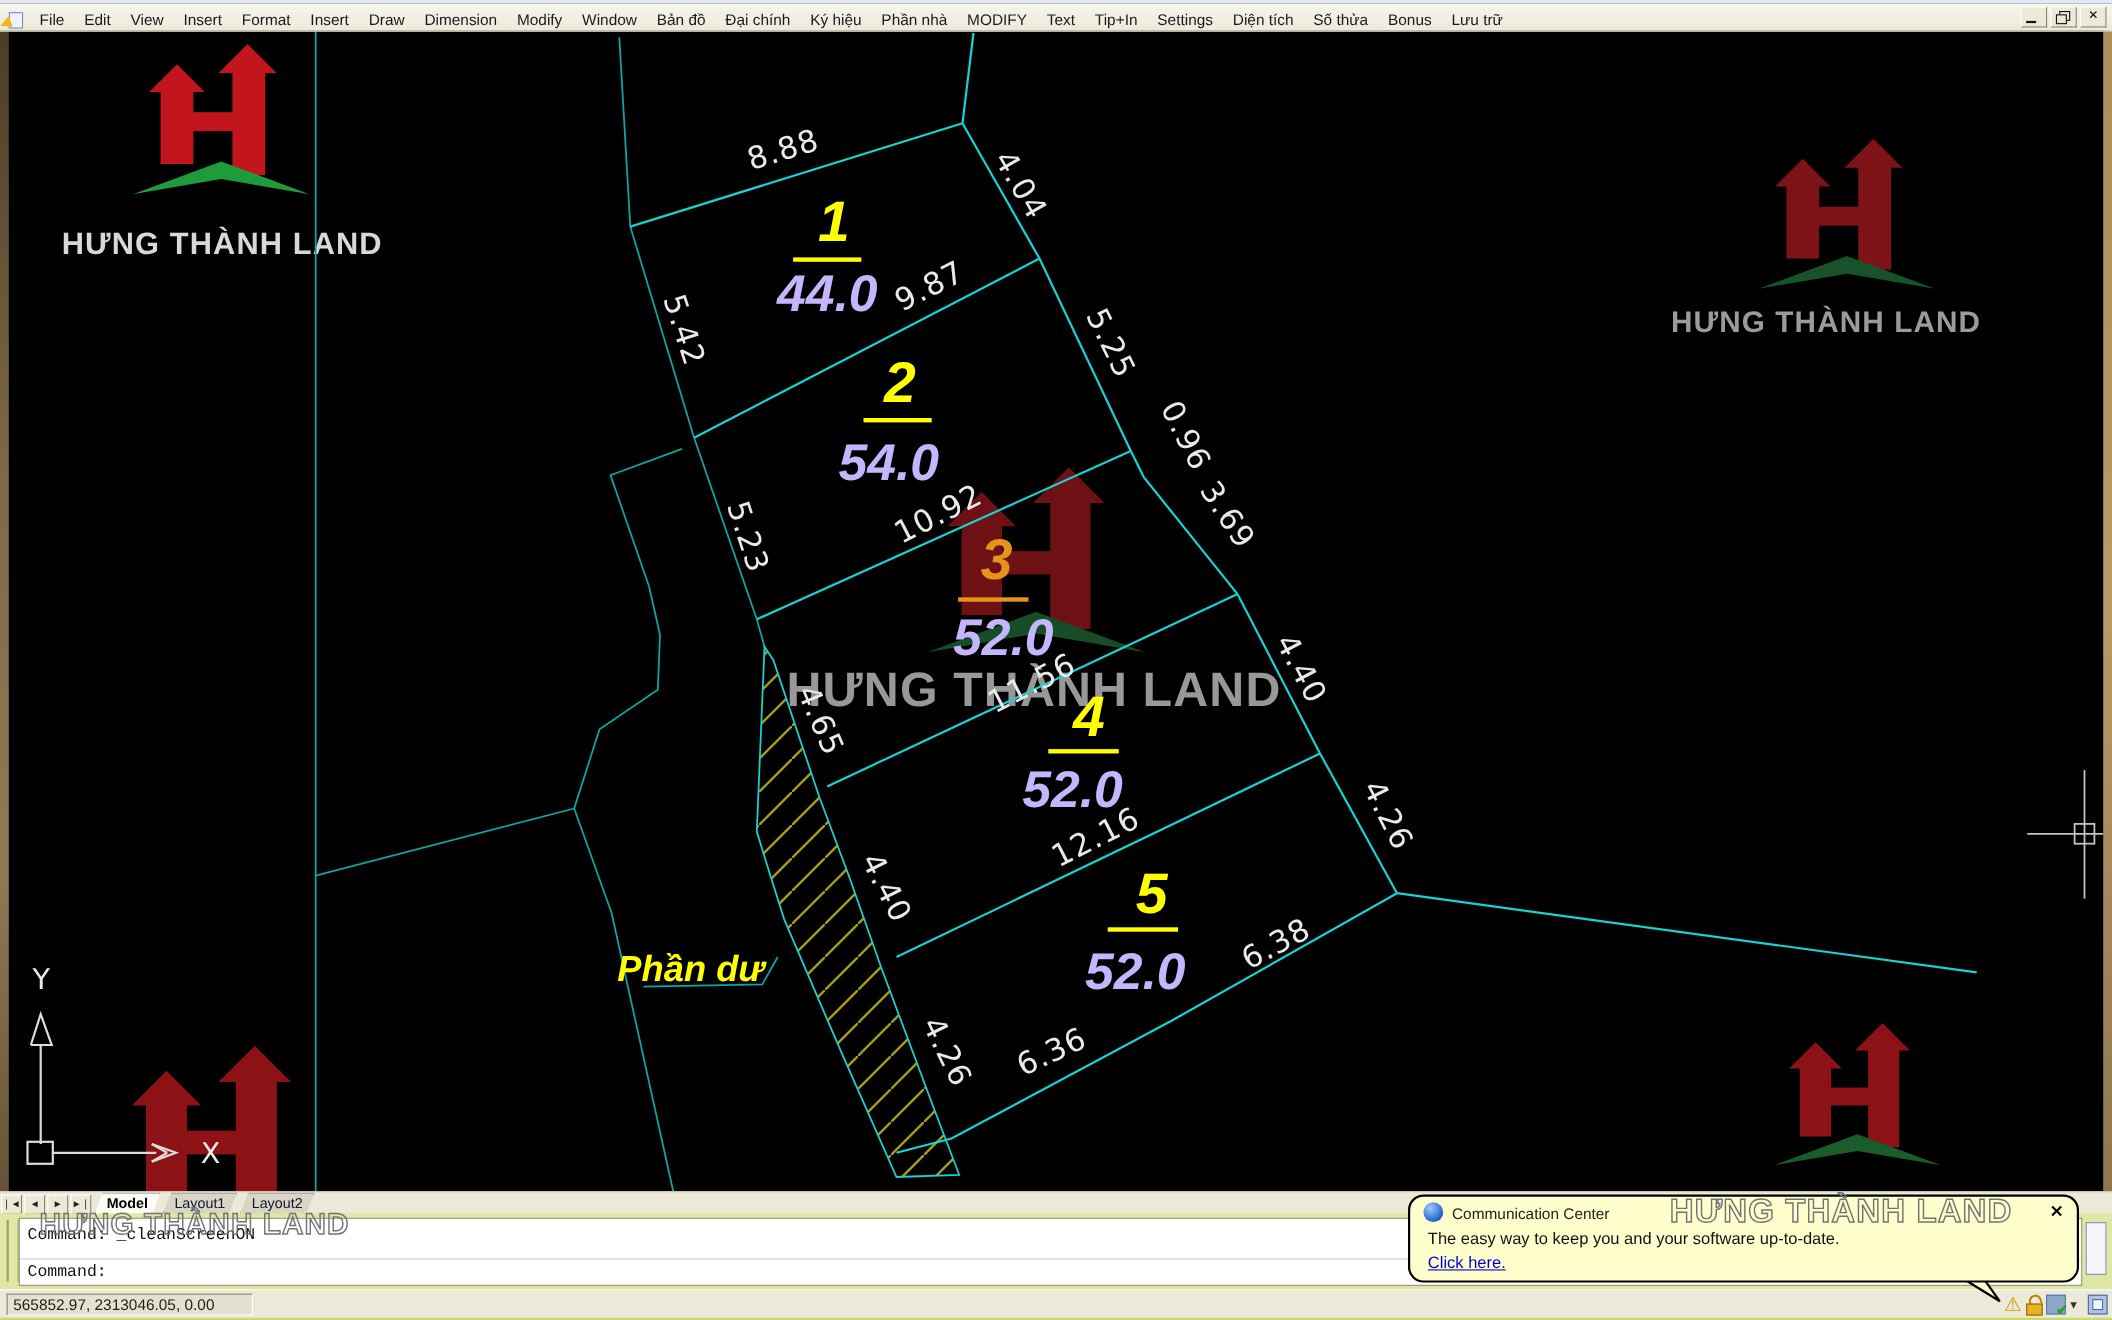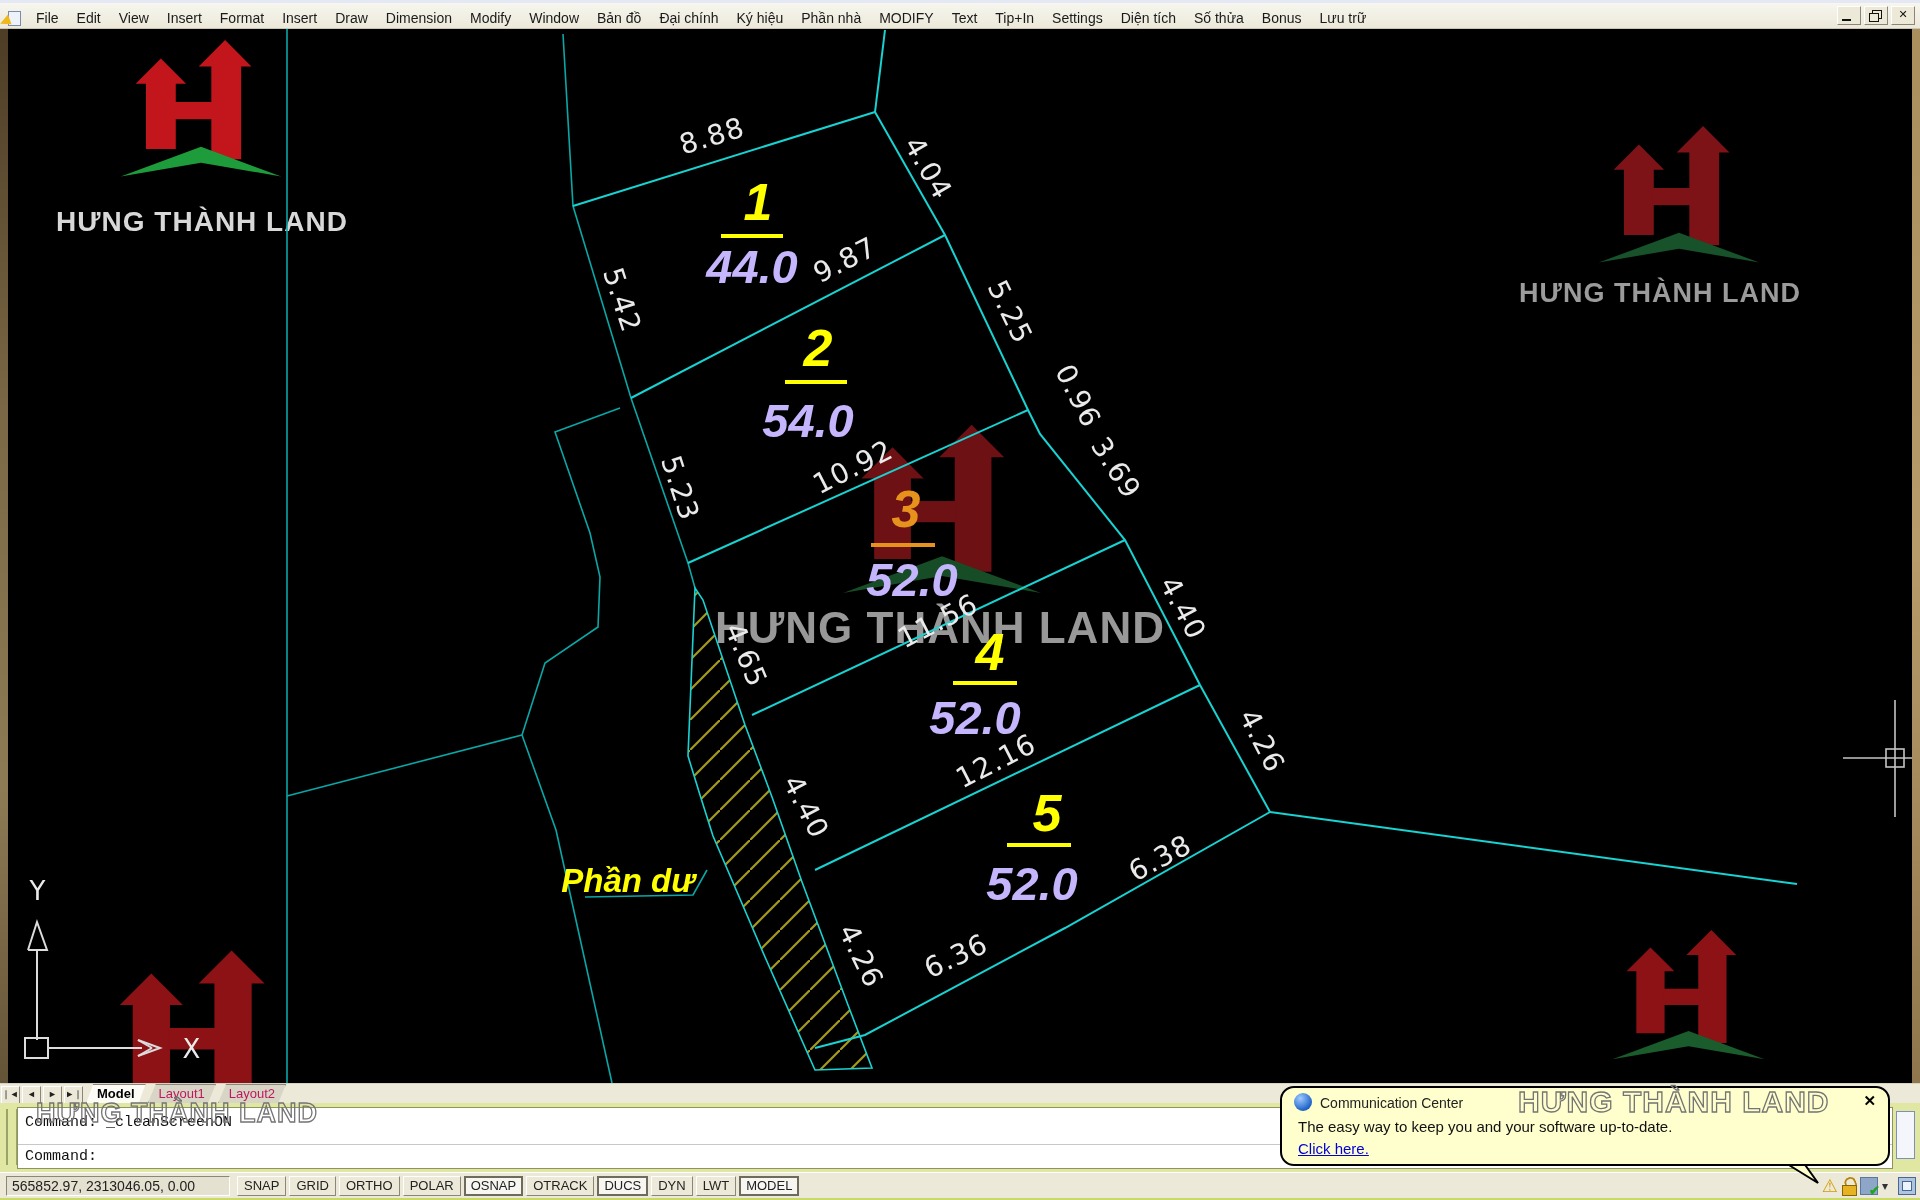--- a/index.html
+++ b/index.html
@@ -53,21 +53,21 @@
   .orangetxt{color:#e8921e !important}
   .orangebar{background:#e8921e !important}
   .phandu{position:absolute;z-index:3;color:#ffff00;font:italic bold 33px "Liberation Sans",sans-serif;
     transform:translate(-50%,-50%);white-space:nowrap}
 
   
   .tabbar{position:absolute;left:0;top:1083px;width:1920px;height:20px;background:#ece9d8;z-index:20;
     display:flex;align-items:flex-end;border-top:1px solid #d6d2c2}
   .tnav{width:17px;height:16px;margin:0 1px;background:#ece9d8;border:1px solid;border-color:#fff #8a8678 #8a8678 #fff;
     font-size:9px;line-height:14px;text-align:center;color:#222}
-  .tab{height:18px;padding:1px 10px 0;font-size:13px;color:#be185d;background:#d9d5c6;
+  .tab{height:18px;padding:1px 10px 0;font-size:13px;color:#0f172a;background:#d9d5c6;
     border:1px solid #8a8678;border-bottom:none;margin-left:2px;clip-path:polygon(12% 0,100% 0,88% 100%,0 100%)}
   .tab.active{background:#fcfbf6;font-weight:bold;color:#000}
 
   
   .cmdframe{position:absolute;left:0;top:1103px;width:1920px;height:69px;background:#dfe7a3;z-index:20}
   .cmdgrip{position:absolute;left:6px;top:6px;width:8px;height:56px;
     border-left:2px solid #9aa36a;border-right:2px solid #9aa36a}
   .cmdinner{position:absolute;left:17px;top:4px;width:1874px;height:60px;background:#fff;border:1px solid #8d9460}
   .cmdline{position:absolute;left:7px;font:15px "Liberation Mono",monospace;color:#111;white-space:pre}
   .cmdsep{position:absolute;left:0;top:36px;width:100%;border-top:1px solid #c8c8c8}
@@ -290,32 +290,20 @@
   <div class="cmdinner">
     <div class="cmdline" style="top:6px">Command: _cleanScreenON</div>
     <div class="cmdsep"></div>
     <div class="cmdline" style="top:40px">Command:</div>
   </div>
   <span class="cmdscroll"></span>
 </div>
 
 <div class="statusbar">
   <span class="coords">565852.97, 2313046.05, 0.00</span>
-  <span class="tgwrap">
-    <span class="tg">SNAP</span>
-    <span class="tg">GRID</span>
-    <span class="tg">ORTHO</span>
-    <span class="tg">POLAR</span>
-    <span class="tg on">OSNAP</span>
-    <span class="tg">OTRACK</span>
-    <span class="tg on">DUCS</span>
-    <span class="tg">DYN</span>
-    <span class="tg">LWT</span>
-    <span class="tg on">MODEL</span>
-  </span>
   <span class="tray">
     <span class="warnicon">⚠</span>
     <span class="lockicon">
         <span class="shackle"></span>
         <span class="body"></span>
       </span>
     <span class="svcicon">
         <span>✔</span>
       </span>
     <span class="traycaret">▾</span>

